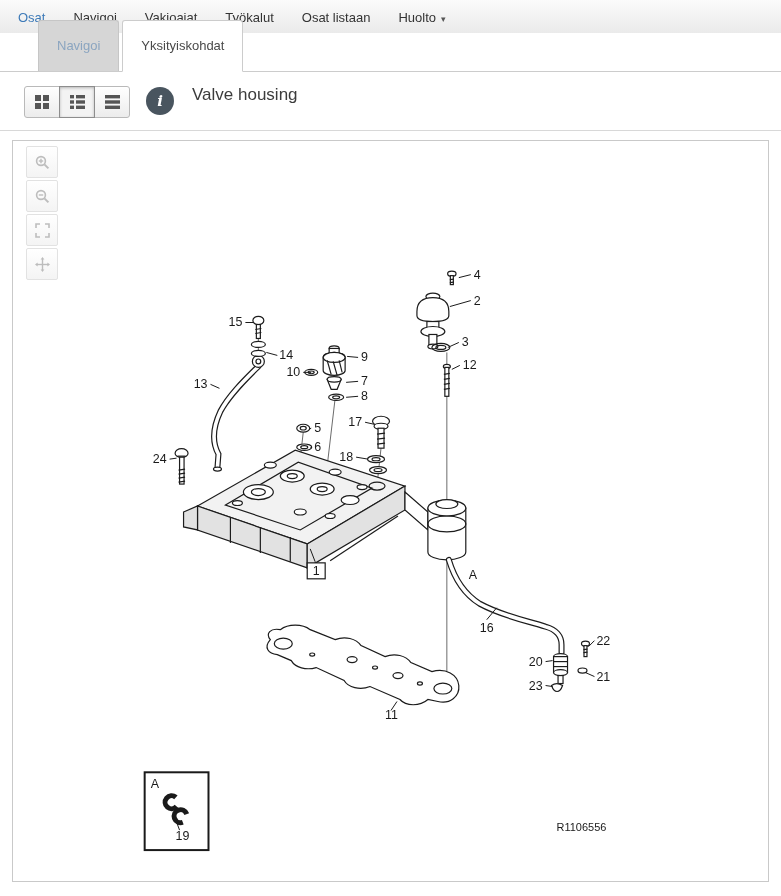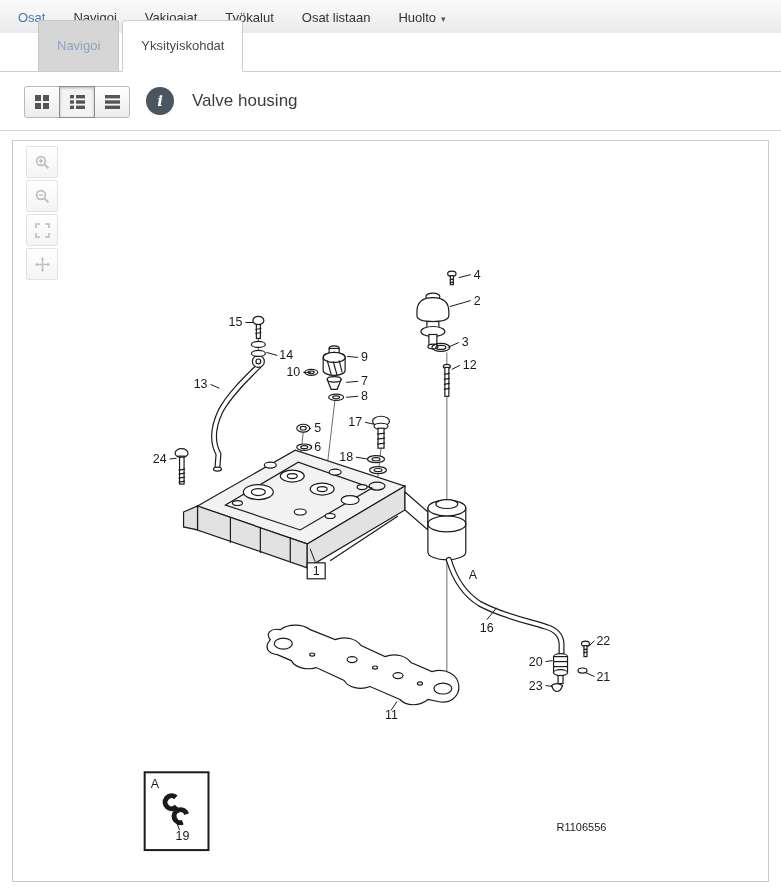--- a/index.html
+++ b/index.html
@@ -29,21 +29,21 @@
   .view-group{position:absolute;left:24px;top:14px;display:flex;}
   .view-btn{width:34px;height:30px;border:1px solid #b9b9b9;background:linear-gradient(#fff,#ececec);
     display:flex;align-items:center;justify-content:center;cursor:pointer;margin-right:-1px;}
   .view-btn:first-child{border-radius:3px 0 0 3px;}
   .view-btn:last-child{border-radius:0 3px 3px 0;}
   .view-btn.pressed{background:#f3f3f3;border-color:#8d8d8d;box-shadow:inset 0 1px 3px rgba(0,0,0,.25);z-index:1;}
   .view-btn svg{display:block;}
   .info-btn{position:absolute;left:146px;top:15px;width:28px;height:28px;border-radius:50%;
     background:#49555f;color:#fff;display:flex;align-items:center;justify-content:center;
     font-family:"DejaVu Serif",serif;font-style:italic;font-weight:bold;font-size:15px;cursor:pointer;}
-  .page-title{position:absolute;left:192px;top:19px;font-size:17px;color:#3c3c3c;}
+  .page-title{position:absolute;left:192px;top:13px;font-size:17px;color:#3c3c3c;}
 
   
   .content{position:absolute;left:12px;top:140px;width:757px;height:742px;
     border:1px solid #c9c9c9;box-sizing:border-box;background:#fff;}
   .zoom-tools{position:absolute;left:13px;top:5px;display:flex;flex-direction:column;z-index:5;}
   .zoom-btn{width:30px;height:30px;border:1px solid #e2e2e2;border-radius:2px;margin-bottom:2px;
     background:linear-gradient(#fff,#f4f4f4);display:flex;align-items:center;justify-content:center;
     color:#bdbdbd;cursor:pointer;}
   .diagram-svg{position:absolute;left:0;top:0;width:755px;height:740px;}
 

